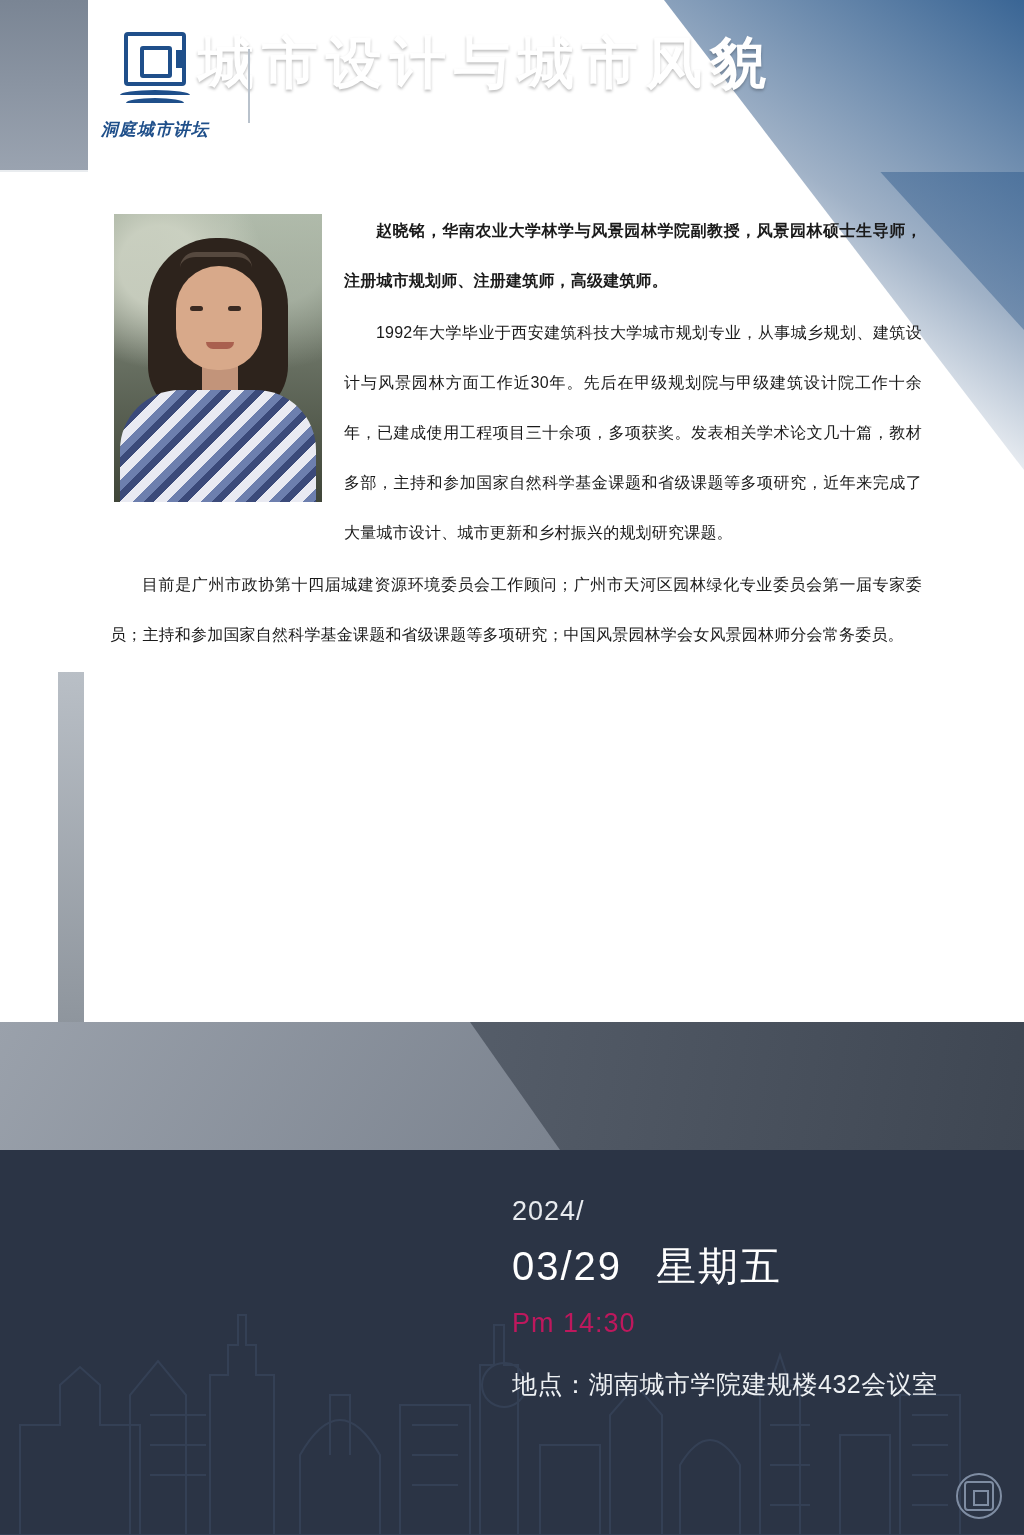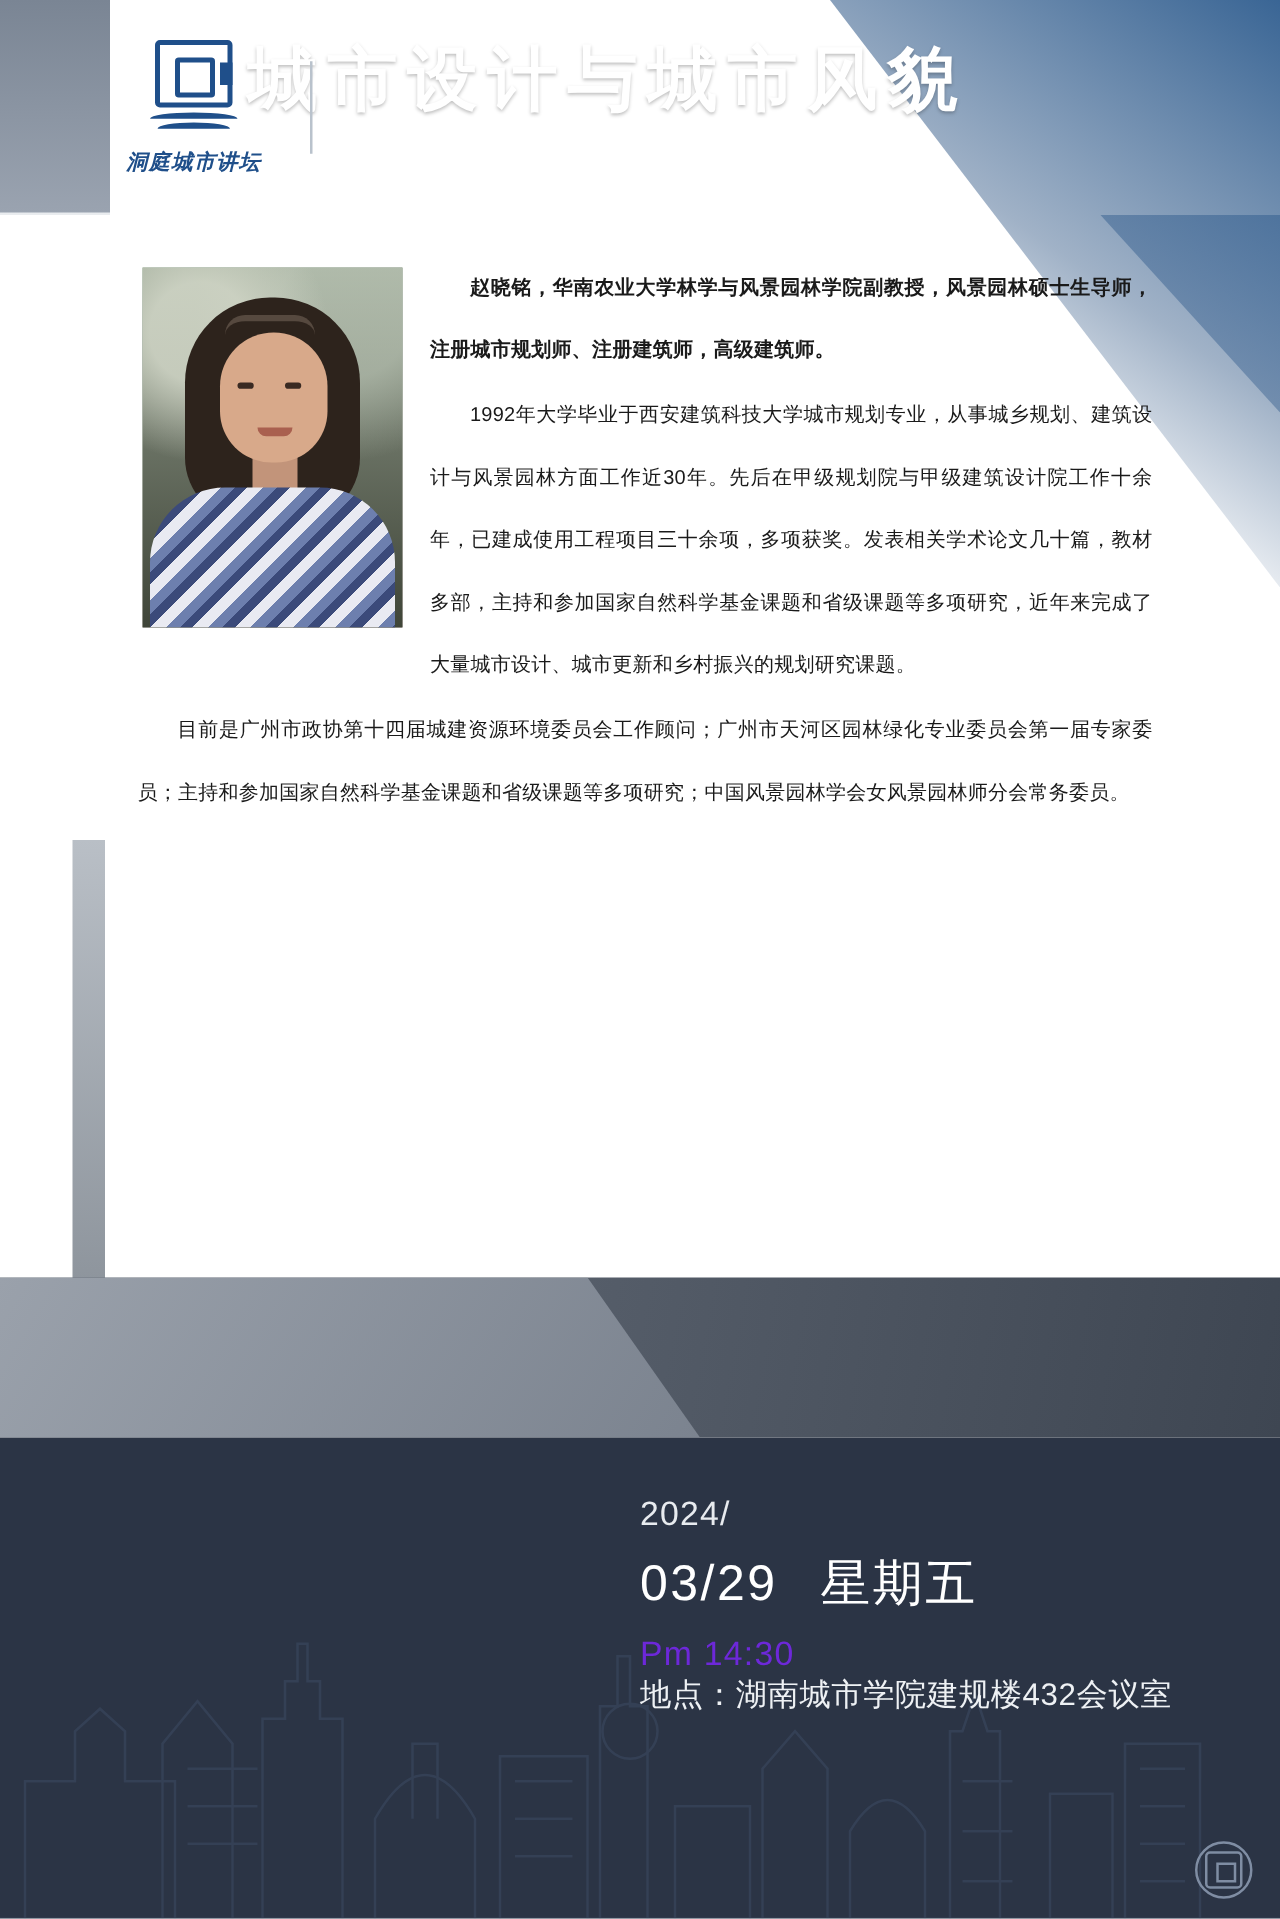--- a/index.html
+++ b/index.html
@@ -231,22 +231,22 @@
   .info {
     position: absolute; left: 512px; top: 1196px;
     z-index: 6; color: #ffffff;
   }
   .info .year { font-size: 27px; letter-spacing: 1px; color: #e8ebef; }
   .info .date {
     margin-top: 12px;
     font-size: 40px; letter-spacing: 2px; color: #ffffff; font-weight: 400;
   }
   .info .date .weekday { margin-left: 34px; }
-  .info .time { margin-top: 14px; font-size: 27px; letter-spacing: 1px; color: #6d28d9; }
-  .info .place { margin-top: 0; font-size: 25px; letter-spacing: .5px; color: #eef1f4; }
+  .info .time { margin-top: 14px; font-size: 27px; letter-spacing: 1px; color: #be185d; }
+  .info .place { margin-top: 29px; font-size: 25px; letter-spacing: .5px; color: #eef1f4; }
 
   .qr {
     position: absolute; right: 22px; bottom: 16px;
     width: 46px; height: 46px;
     border: 2px solid #7f8da3; border-radius: 50%;
     z-index: 7;
     display: flex; align-items: center; justify-content: center;
   }
   .qr .inner {
     width: 30px; height: 30px; border: 2px solid #7f8da3; border-radius: 4px;

